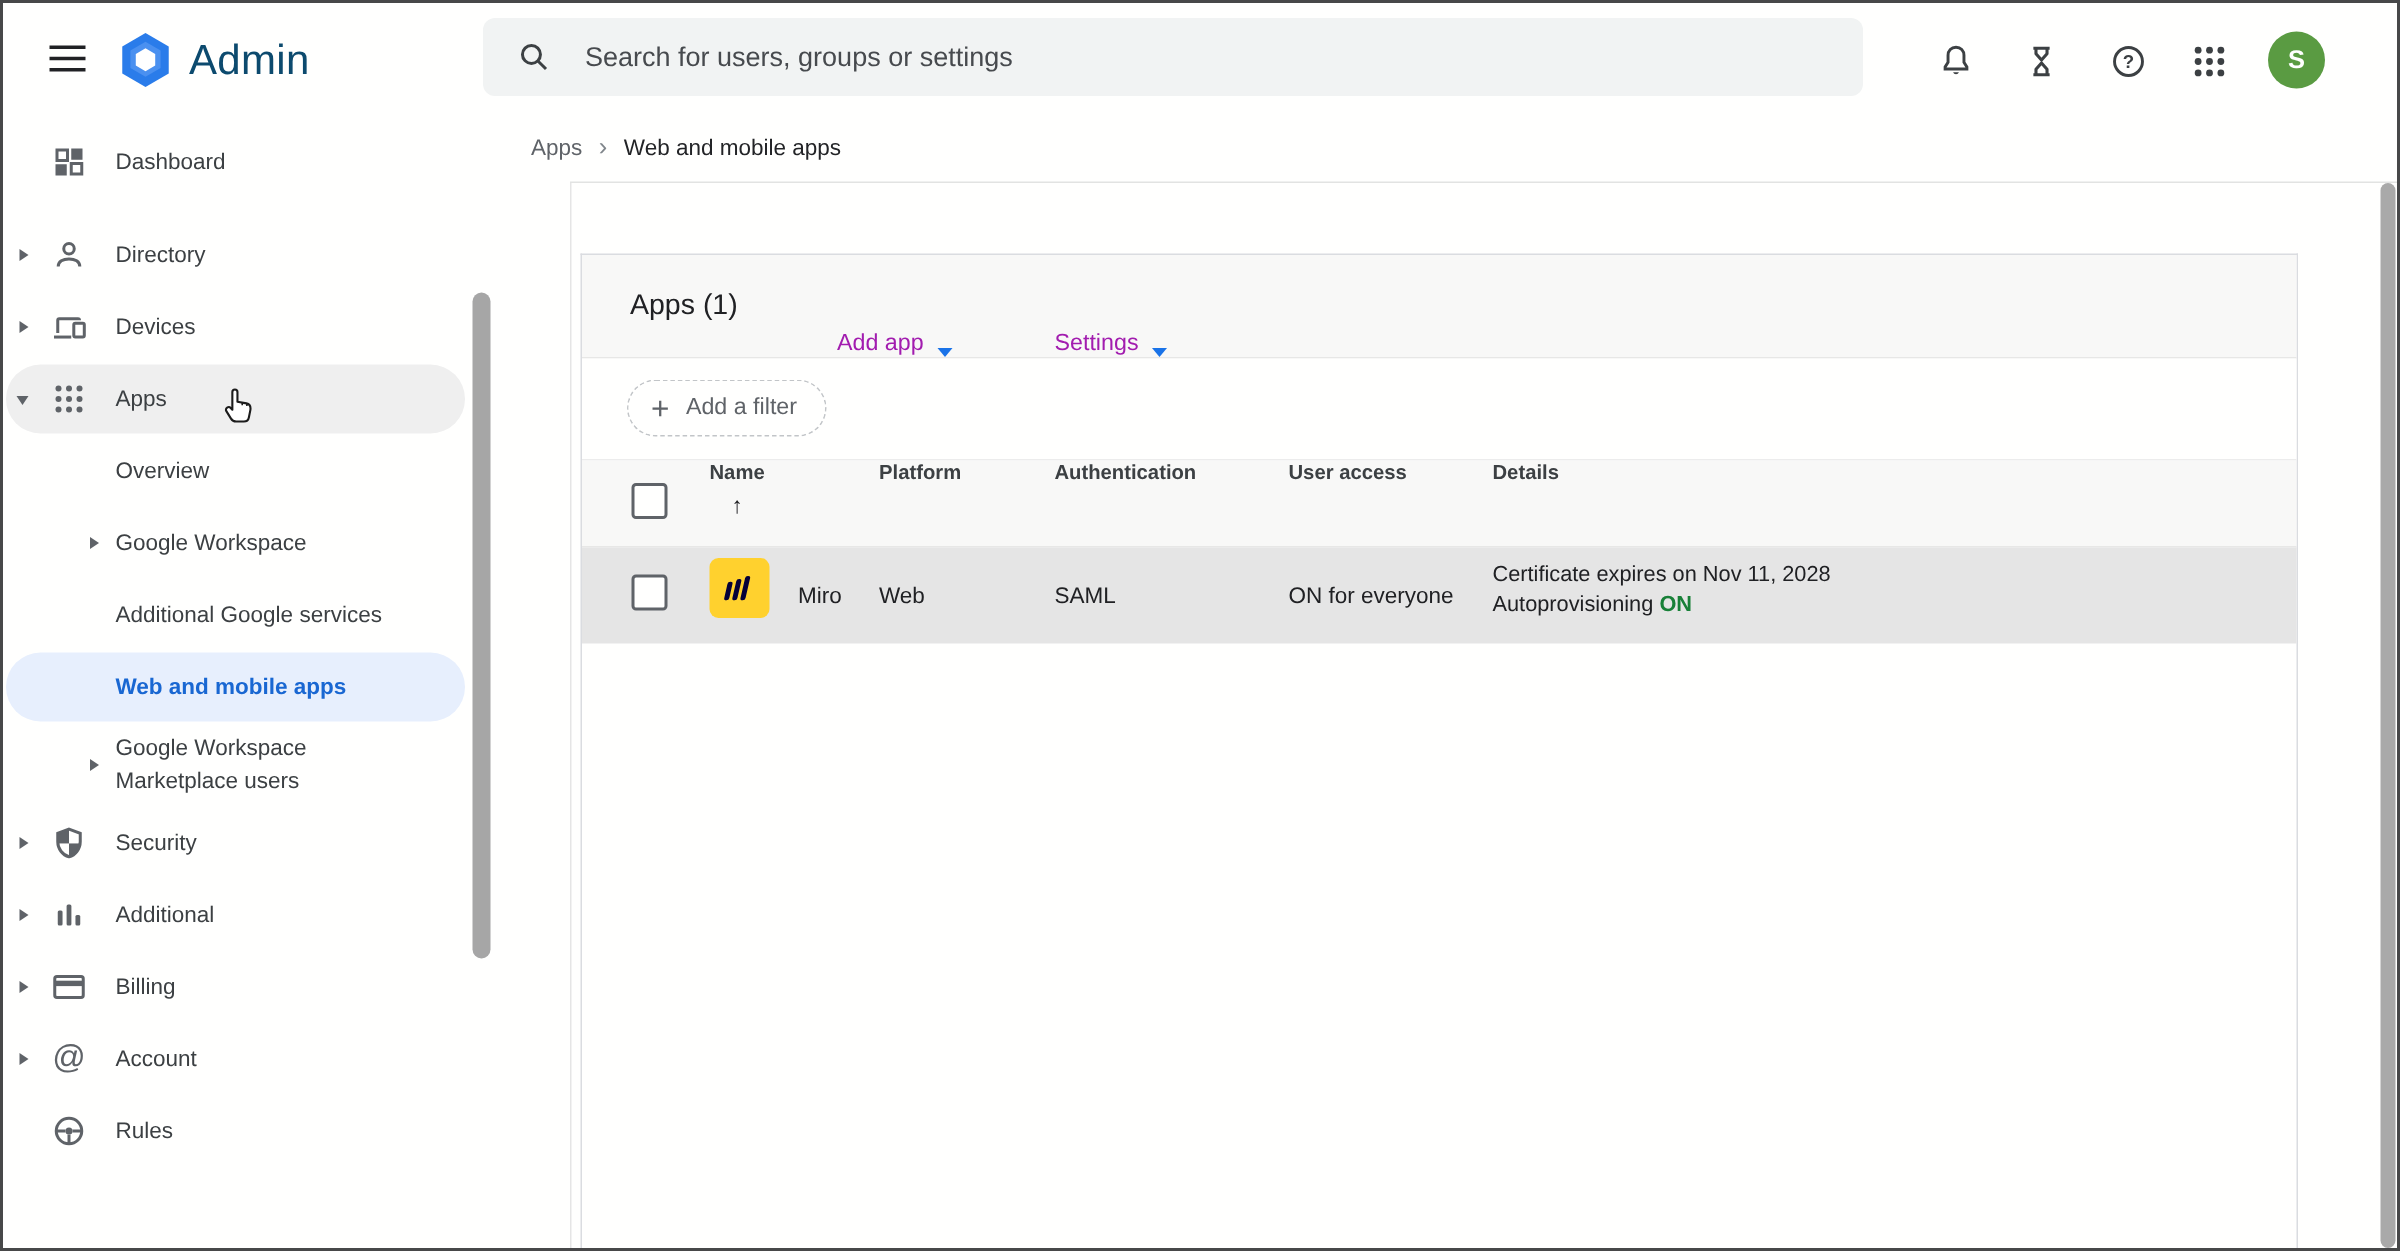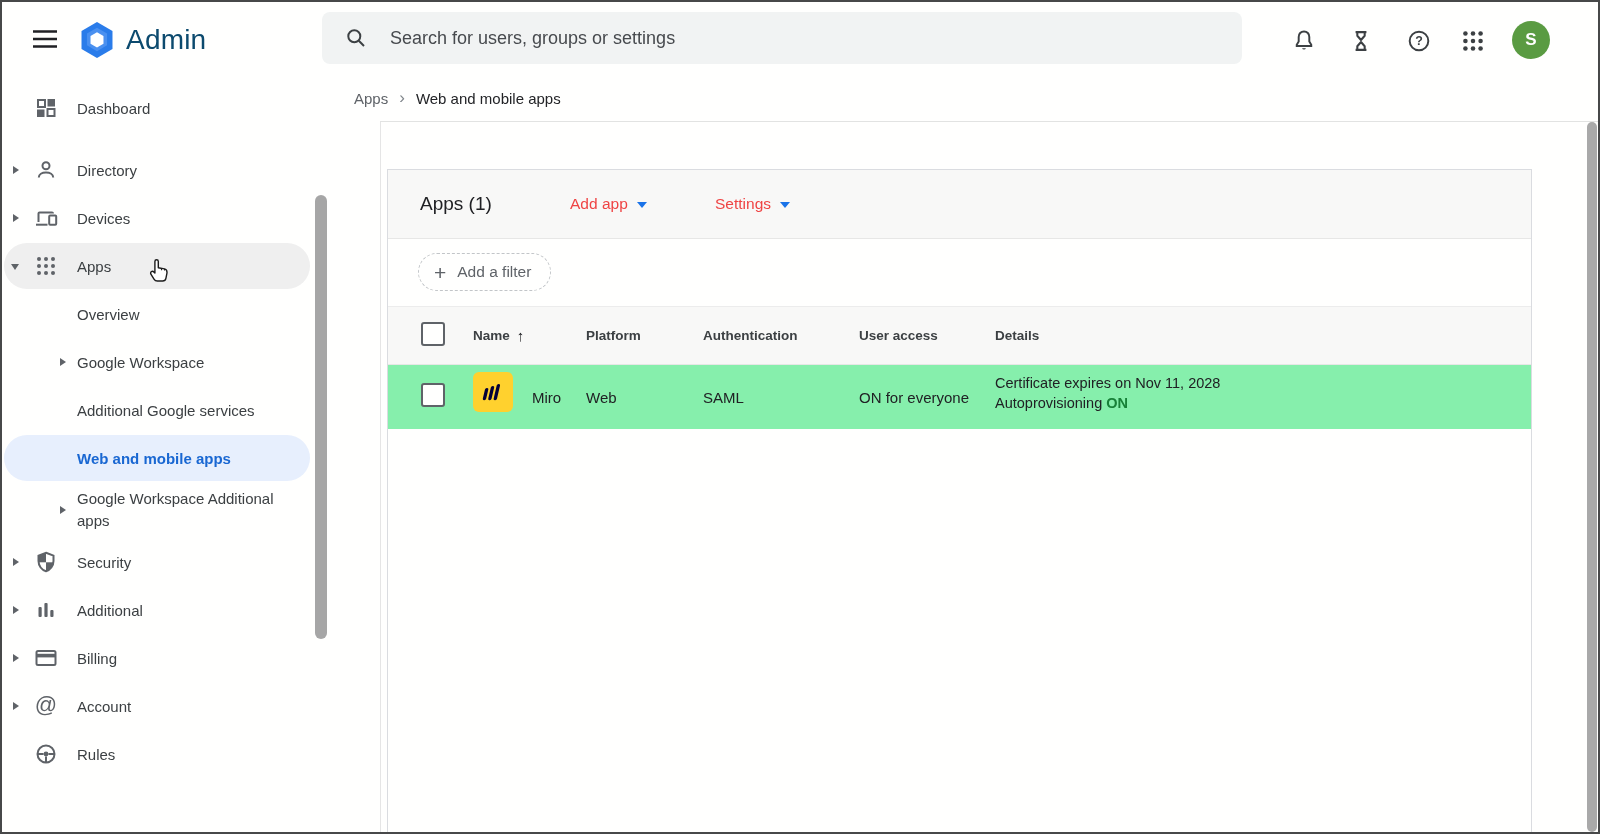--- a/index.html
+++ b/index.html
@@ -44,34 +44,34 @@
   .nav-item.two-line .nav-label{white-space:normal;width:205px;line-height:22px;}
   .home-clip{margin-top:-36px;}
   .gap-after{margin-bottom:14px;}
   .side-scrollbar{position:absolute;left:313px;top:193px;width:12px;height:444px;border-radius:7px;background:#a6a6a6;z-index:25;cursor:pointer;}
 
   
   .card{position:absolute;left:385px;top:167px;width:1145px;bottom:0;background:#fffffe;
         border:1px solid #dadce0;border-bottom:none;box-sizing:border-box;z-index:15;}
   .card-header{position:relative;height:68px;background:#f8f8f7;border-bottom:1px solid #e7e7e6;}
   .card-title{position:absolute;left:32px;top:0;height:100%;display:flex;align-items:center;font-size:19px;color:#202124;text-align:center;}
-  .blue-btn{position:absolute;top:0;height:100%;display:flex;align-items:center;gap:9px;
-            color:#ef4444;font-size:15.5px;font-weight:500;cursor:pointer;margin-left:12px;}
+  .blue-btn{position:absolute;top:0;height:100%;display:flex;align-items:flex-end;gap:9px;
+            color:#a21caf;font-size:15.5px;font-weight:500;cursor:pointer;}
   .blue-btn.addapp{left:170px;} .blue-btn.settings{left:315px;}
   .caret{width:0;height:0;border-top:6px solid #1a73e8;border-left:5px solid transparent;border-right:5px solid transparent;margin-top:2px;}
   .filter-row{position:relative;height:67px;background:#fffffe;border-bottom:1px solid #ececec;}
   .filter-btn{position:absolute;left:30px;top:14px;height:38px;box-sizing:border-box;border:1.6px dashed #c2c5c8;border-radius:20px;
               display:flex;align-items:center;gap:11px;padding:0 19px 0 15px;color:#5f6368;font-size:15.5px;cursor:pointer;}
   .filter-plus{font-size:21px;font-weight:400;line-height:1;color:#5f6368;}
   .thead{position:relative;height:57px;background:#f8f8f7;border-bottom:1px solid #e7e7e6;}
-  .trow{position:relative;height:64px;background:#86efac;}
+  .trow{position:relative;height:64px;background:#e5e5e5;}
   .cb{position:absolute;left:33px;width:20px;height:20px;border:2px solid #5f6368;border-radius:3px;background:#fffffe;cursor:pointer;}
   .thead .cb{top:15px;} .trow .cb{top:18px;}
   .th{position:absolute;top:0;height:100%;display:flex;align-items:center;gap:7px;
-      font-size:13.5px;font-weight:700;color:#3c4043;cursor:pointer;}
+      font-size:13.5px;font-weight:700;color:#3c4043;cursor:pointer;flex-direction:column;}
   .td{position:absolute;top:0;height:100%;display:flex;align-items:center;font-size:15px;color:#202124;}
   .c-name{left:85px;} .c-plat{left:198px;} .c-auth{left:315px;} .c-user{left:471px;} .c-det{left:607px;}
   .sort-arrow{font-size:15px;color:#202124;}
   .app-logo{position:absolute;left:85px;top:7px;width:40px;height:40px;border-radius:6px;background:#ffd12e;
             display:flex;align-items:center;justify-content:center;}
   .td.name-text{left:144px;}
   .details{position:absolute;left:607px;top:9px;font-size:14.5px;line-height:19.5px;color:#202124;}
   .on-green{color:#188038;font-weight:600;}
 
   .page-scrollbar{position:absolute;right:1px;top:120px;bottom:0;width:10px;border-radius:6px;background:#a9a9a9;z-index:45;cursor:pointer;}
@@ -158,21 +158,21 @@
       <span class="nav-label">Additional Google services</span>
     </div>
 
     <div class="nav-item sub selected">
       <span class="pill"></span>
       <span class="nav-label">Web and mobile apps</span>
     </div>
 
     <div class="nav-item sub two-line">
       <span class="tri-right"></span>
-      <span class="nav-label">Google Workspace Additional apps</span>
+      <span class="nav-label">Google Workspace Marketplace users</span>
     </div>
 
 
     <div class="nav-item">
       <span class="tri-right"></span>
       <span class="nav-icon">
         <svg width="24" height="24" viewBox="0 0 24 24">
           <defs>
               <clipPath id="shc">
                 <path d="M12 2.8l7.5 2.8v5.5c0 4.7-3.2 9-7.5 10.1-4.3-1.1-7.5-5.4-7.5-10.1V5.6z"></path>

